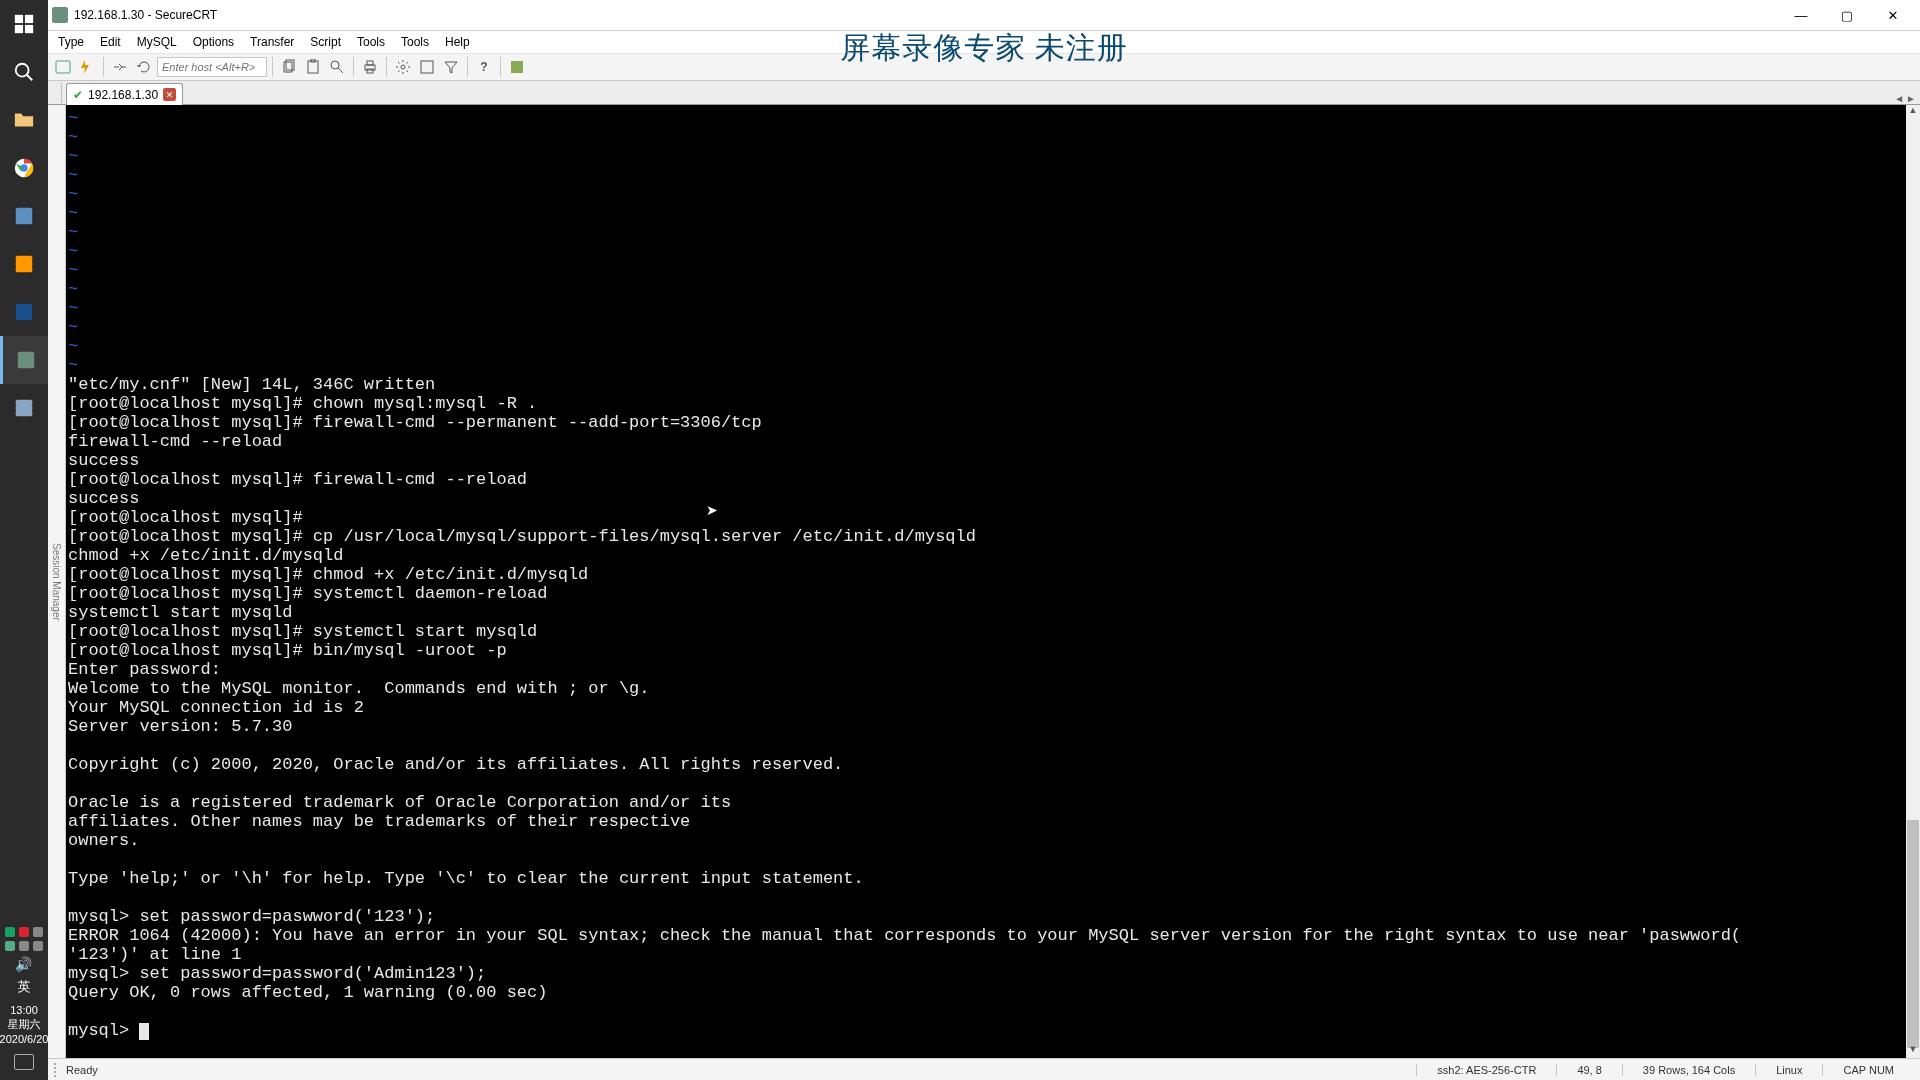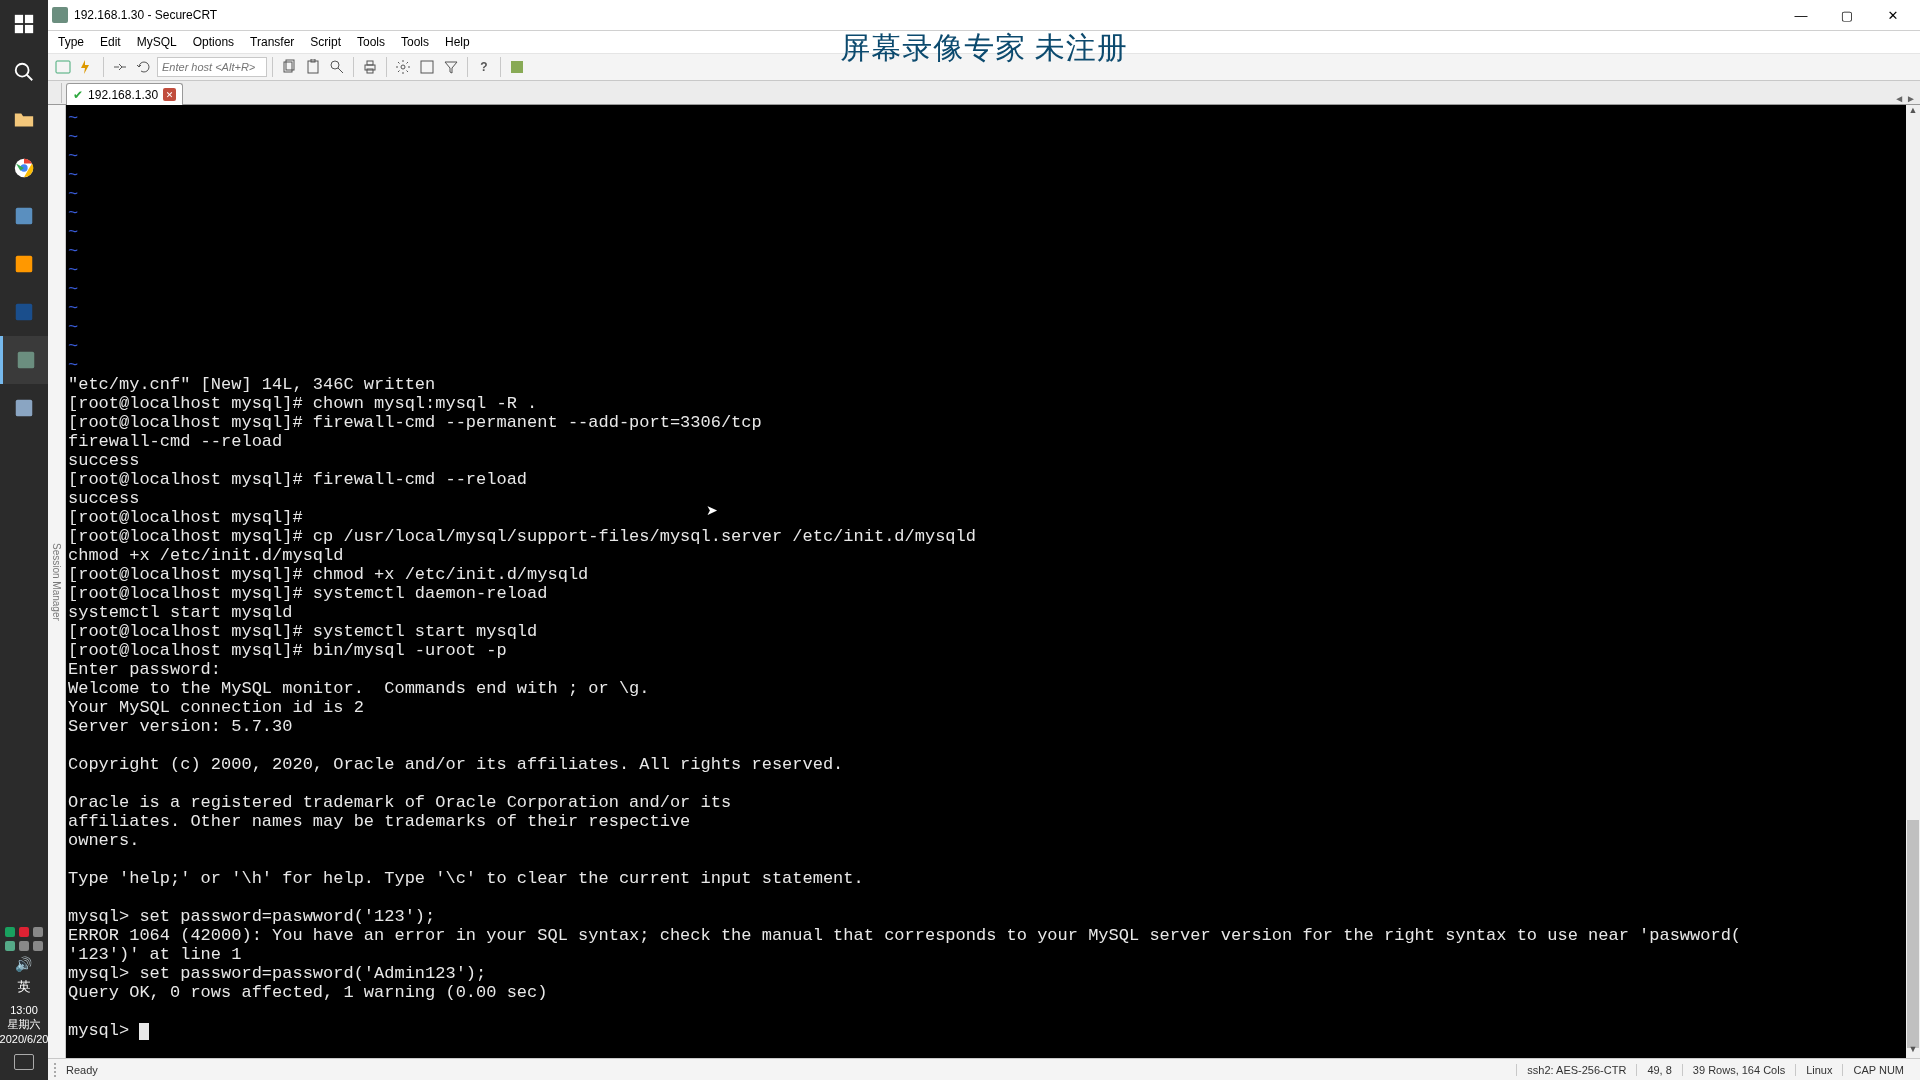--- a/index.html
+++ b/index.html
@@ -61,21 +61,21 @@
 .mouse-ptr{ position:absolute; left:640px; top:397px; color:#fff; font-size:14px; pointer-events:none;}
 .scrollbar{ position:absolute; right:0; top:0; bottom:0; width:14px; background:#f0f0f0;}
 .scrollbar .thumb{ position:absolute; left:1px; right:1px; top:75%; height:24%; background:#c0c0c0;}
 .scrollbar .arr{ position:absolute; left:0; right:0; height:14px; text-align:center; font-size:9px; color:#555;}
 .scrollbar .arr.up{top:0;} .scrollbar .arr.dn{bottom:0;}
 
 
 .statusbar{ height:22px; background:#f4f4f4; border-top:1px solid #c8c8c8; display:flex; align-items:center; font-size:11px; color:#333; padding:0 6px;}
 .statusbar .gripe{ width:6px; height:14px; border-left:2px dotted #aaa; margin-right:6px;}
 .statusbar .sp{ flex:1;}
-.statusbar .cell{ padding:0 10px; border-left:1px solid #c8c8c8;}
+.statusbar .cell{ padding:0 20px; border-left:1px solid #c8c8c8;}
 </style>
 </head>
 <body>
 
 <div class="win-taskbar">
   <div class="tb-icon">
     <svg viewBox="0 0 24 24" fill="#fff">
         <rect x="2" y="2" width="9" height="9"></rect>
         <rect x="13" y="2" width="9" height="9"></rect>
         <rect x="2" y="13" width="9" height="9"></rect>

